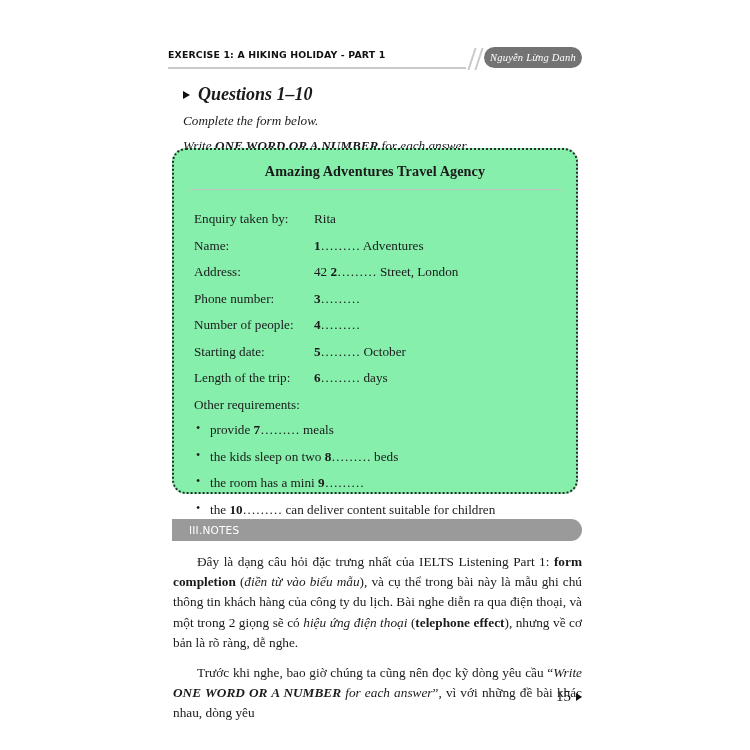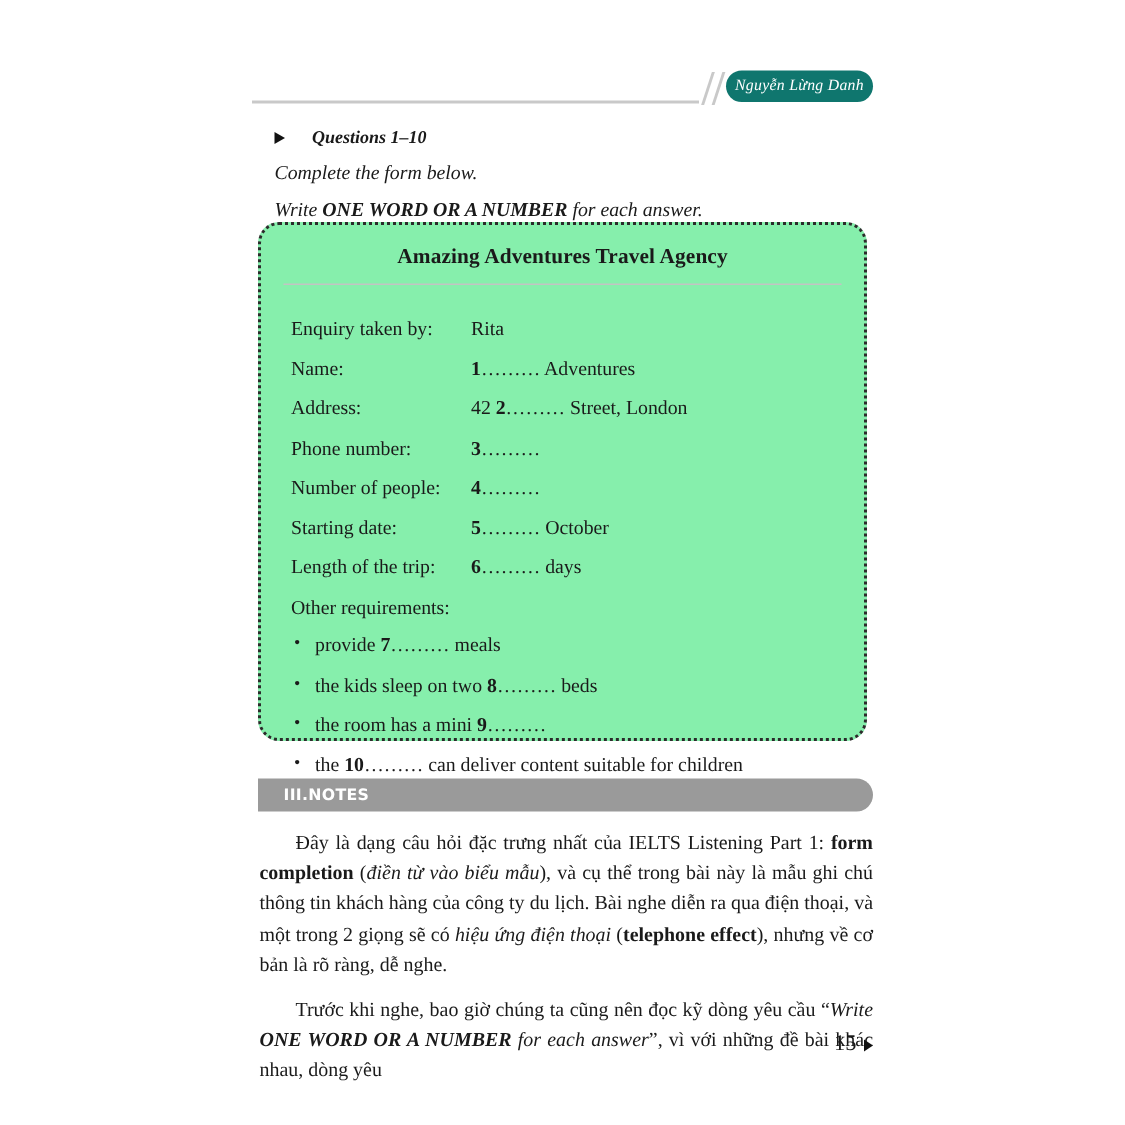--- a/index.html
+++ b/index.html
@@ -68,21 +68,21 @@
   }
   .slash.s1 { left: 3px; }
   .slash.s2 { left: 10px; }
   .header-pill {
     position: absolute;
     left: 316px;
     top: 1px;
     width: 98px;
     height: 21px;
     border-radius: 11px;
-    background: #0f766e;
+    background: #737373;
     display: flex;
     align-items: center;
     justify-content: center;
   }
   .header-pill-label {
     font-family: "Liberation Serif", serif;
     font-style: italic;
     font-size: 10.5px;
     color: #ffffff;
     white-space: nowrap;
@@ -92,25 +92,25 @@
   
   .instructions {
     position: absolute;
     left: 183px;
     top: 84px;
     width: 400px;
   }
   .q-heading {
     font-style: italic;
     font-weight: 700;
-    font-size: 12px;
+    font-size: 18px;
     margin: 0 0 8px 0;
     display: flex;
     align-items: center;
-    gap: 18px;
+    gap: 8px;
   }
   .tri {
     display: inline-block;
     width: 0; height: 0;
     border-left: 7px solid #111;
     border-top: 4.5px solid transparent;
     border-bottom: 4.5px solid transparent;
     position: relative;
     top: 0px;
   }
@@ -196,21 +196,21 @@
     top: 519px;
     width: 410px;
     height: 22px;
     background: #9a9a9a;
     border-radius: 0 11px 11px 0;
     display: flex;
     align-items: center;
   }
   .notes-bar-label {
     font-family: "DejaVu Sans", sans-serif;
-    font-weight: 700;
+    font-weight: 400;
     font-size: 10.5px;
     color: #ffffff;
     margin-left: 17px;
     letter-spacing: 0.2px;
   }
 
   
   .notes-body {
     position: absolute;
     left: 173px;
@@ -247,20 +247,21 @@
     border-top: 4px solid transparent;
     border-bottom: 4px solid transparent;
   }
 </style>
 </head>
 <body>
 
 <div class="page">
 
   <div class="header">
+    <div class="header-title">EXERCISE 1: A HIKING HOLIDAY - PART 1</div>
     <div class="header-rule"></div>
     <div class="header-slashes">
       <span class="slash s1"></span>
       <span class="slash s2"></span>
     </div>
     <div class="header-pill">
       <span class="header-pill-label">Nguyễn Lừng Danh</span>
     </div>
   </div>
 

